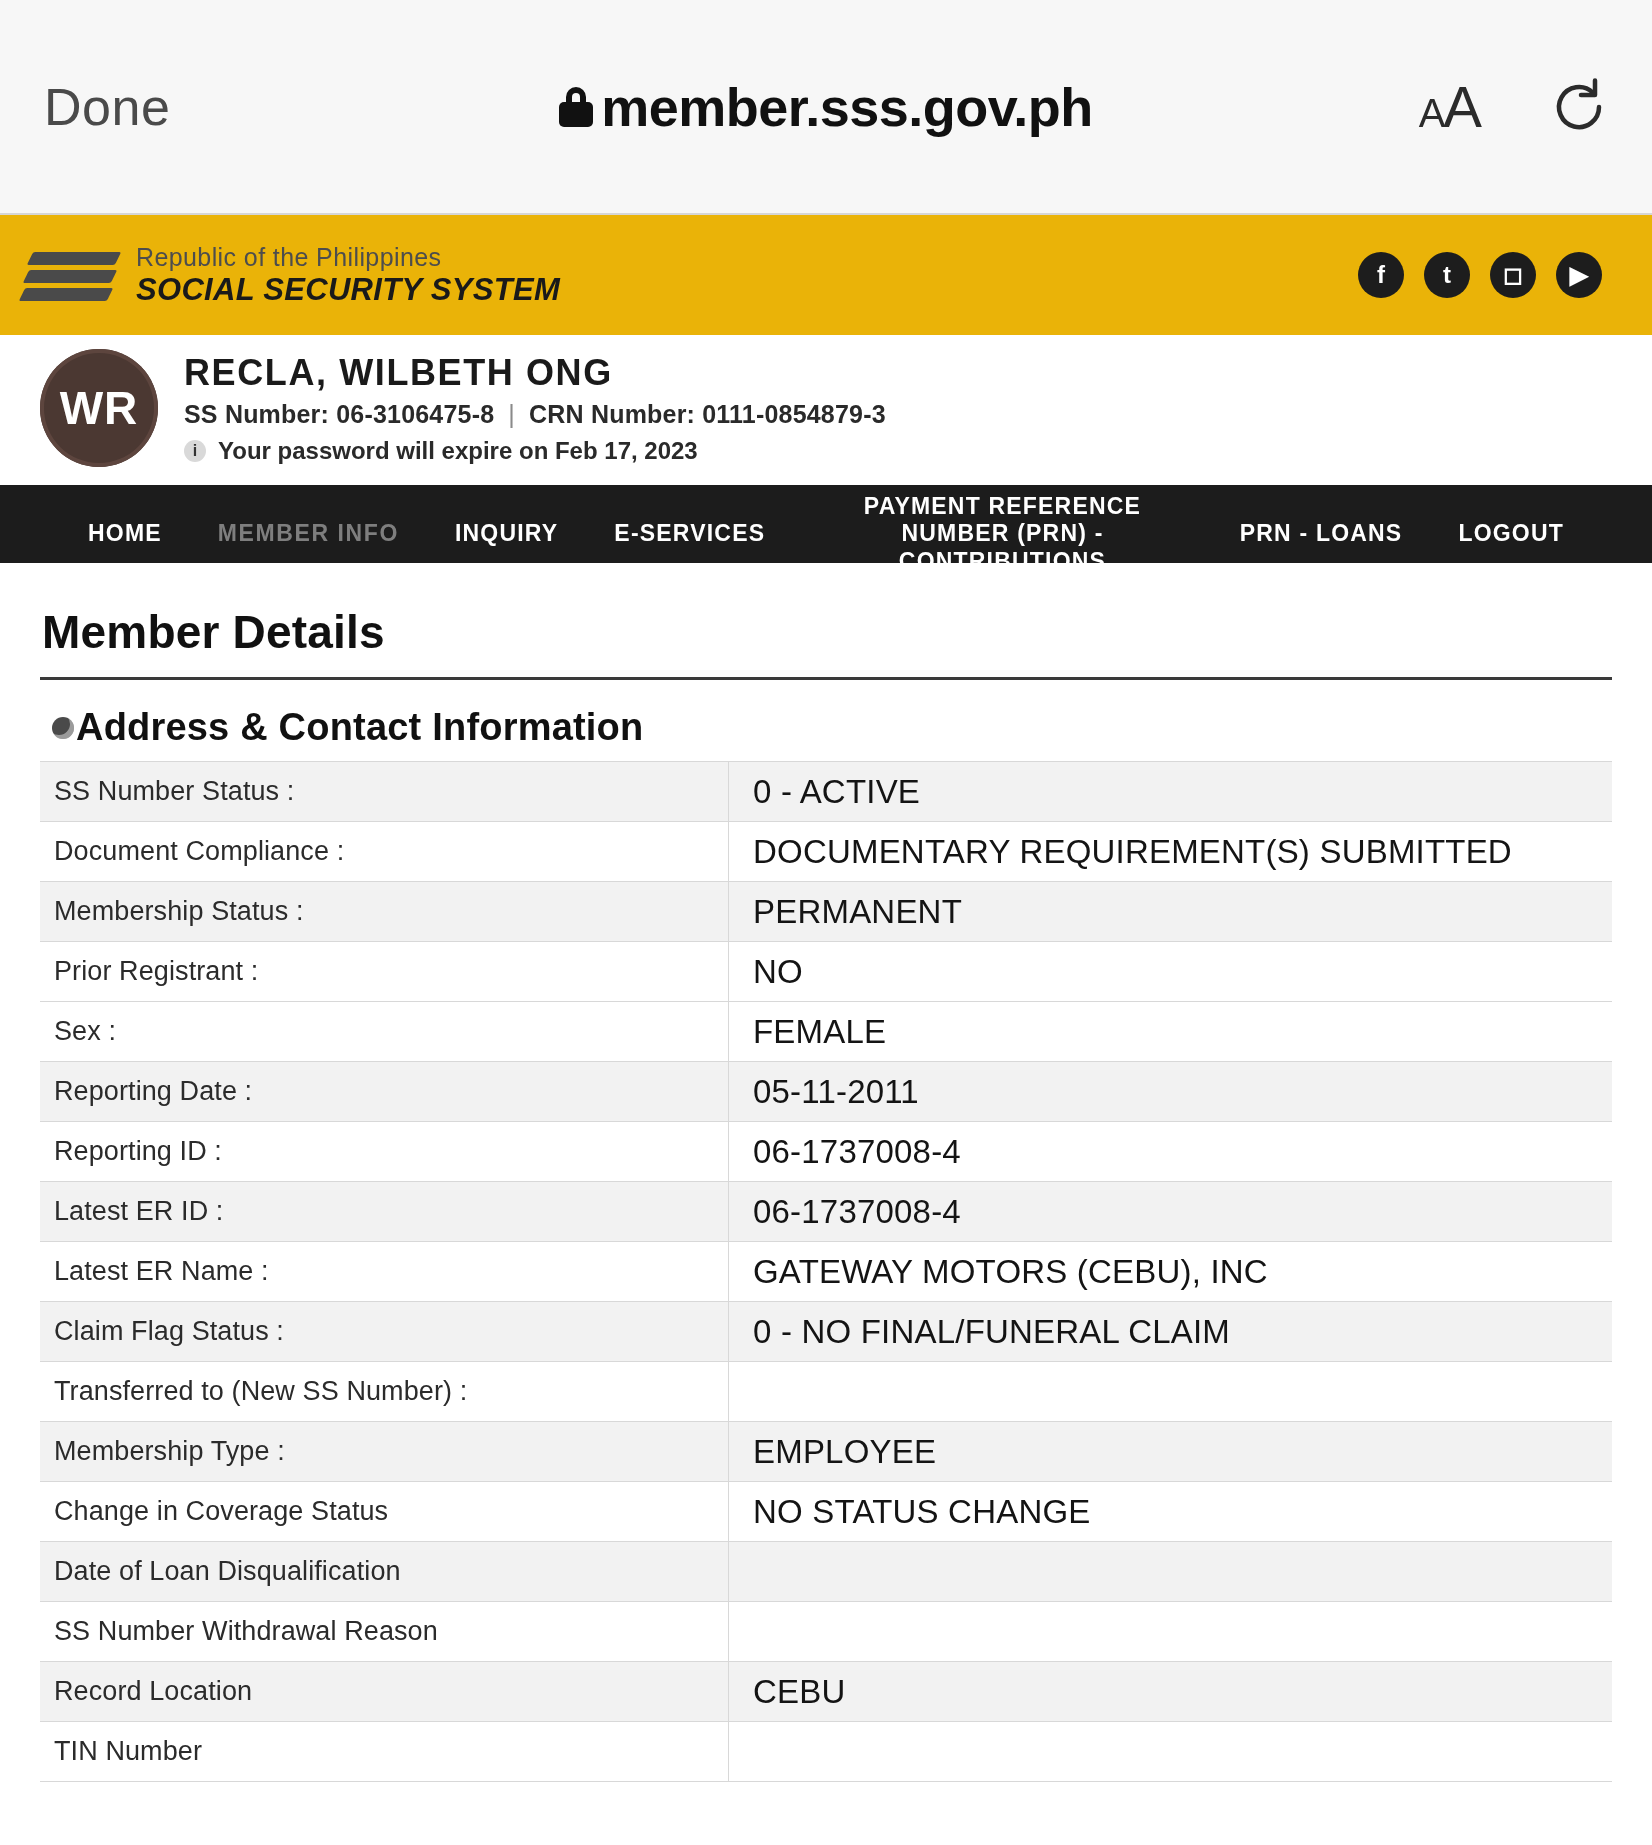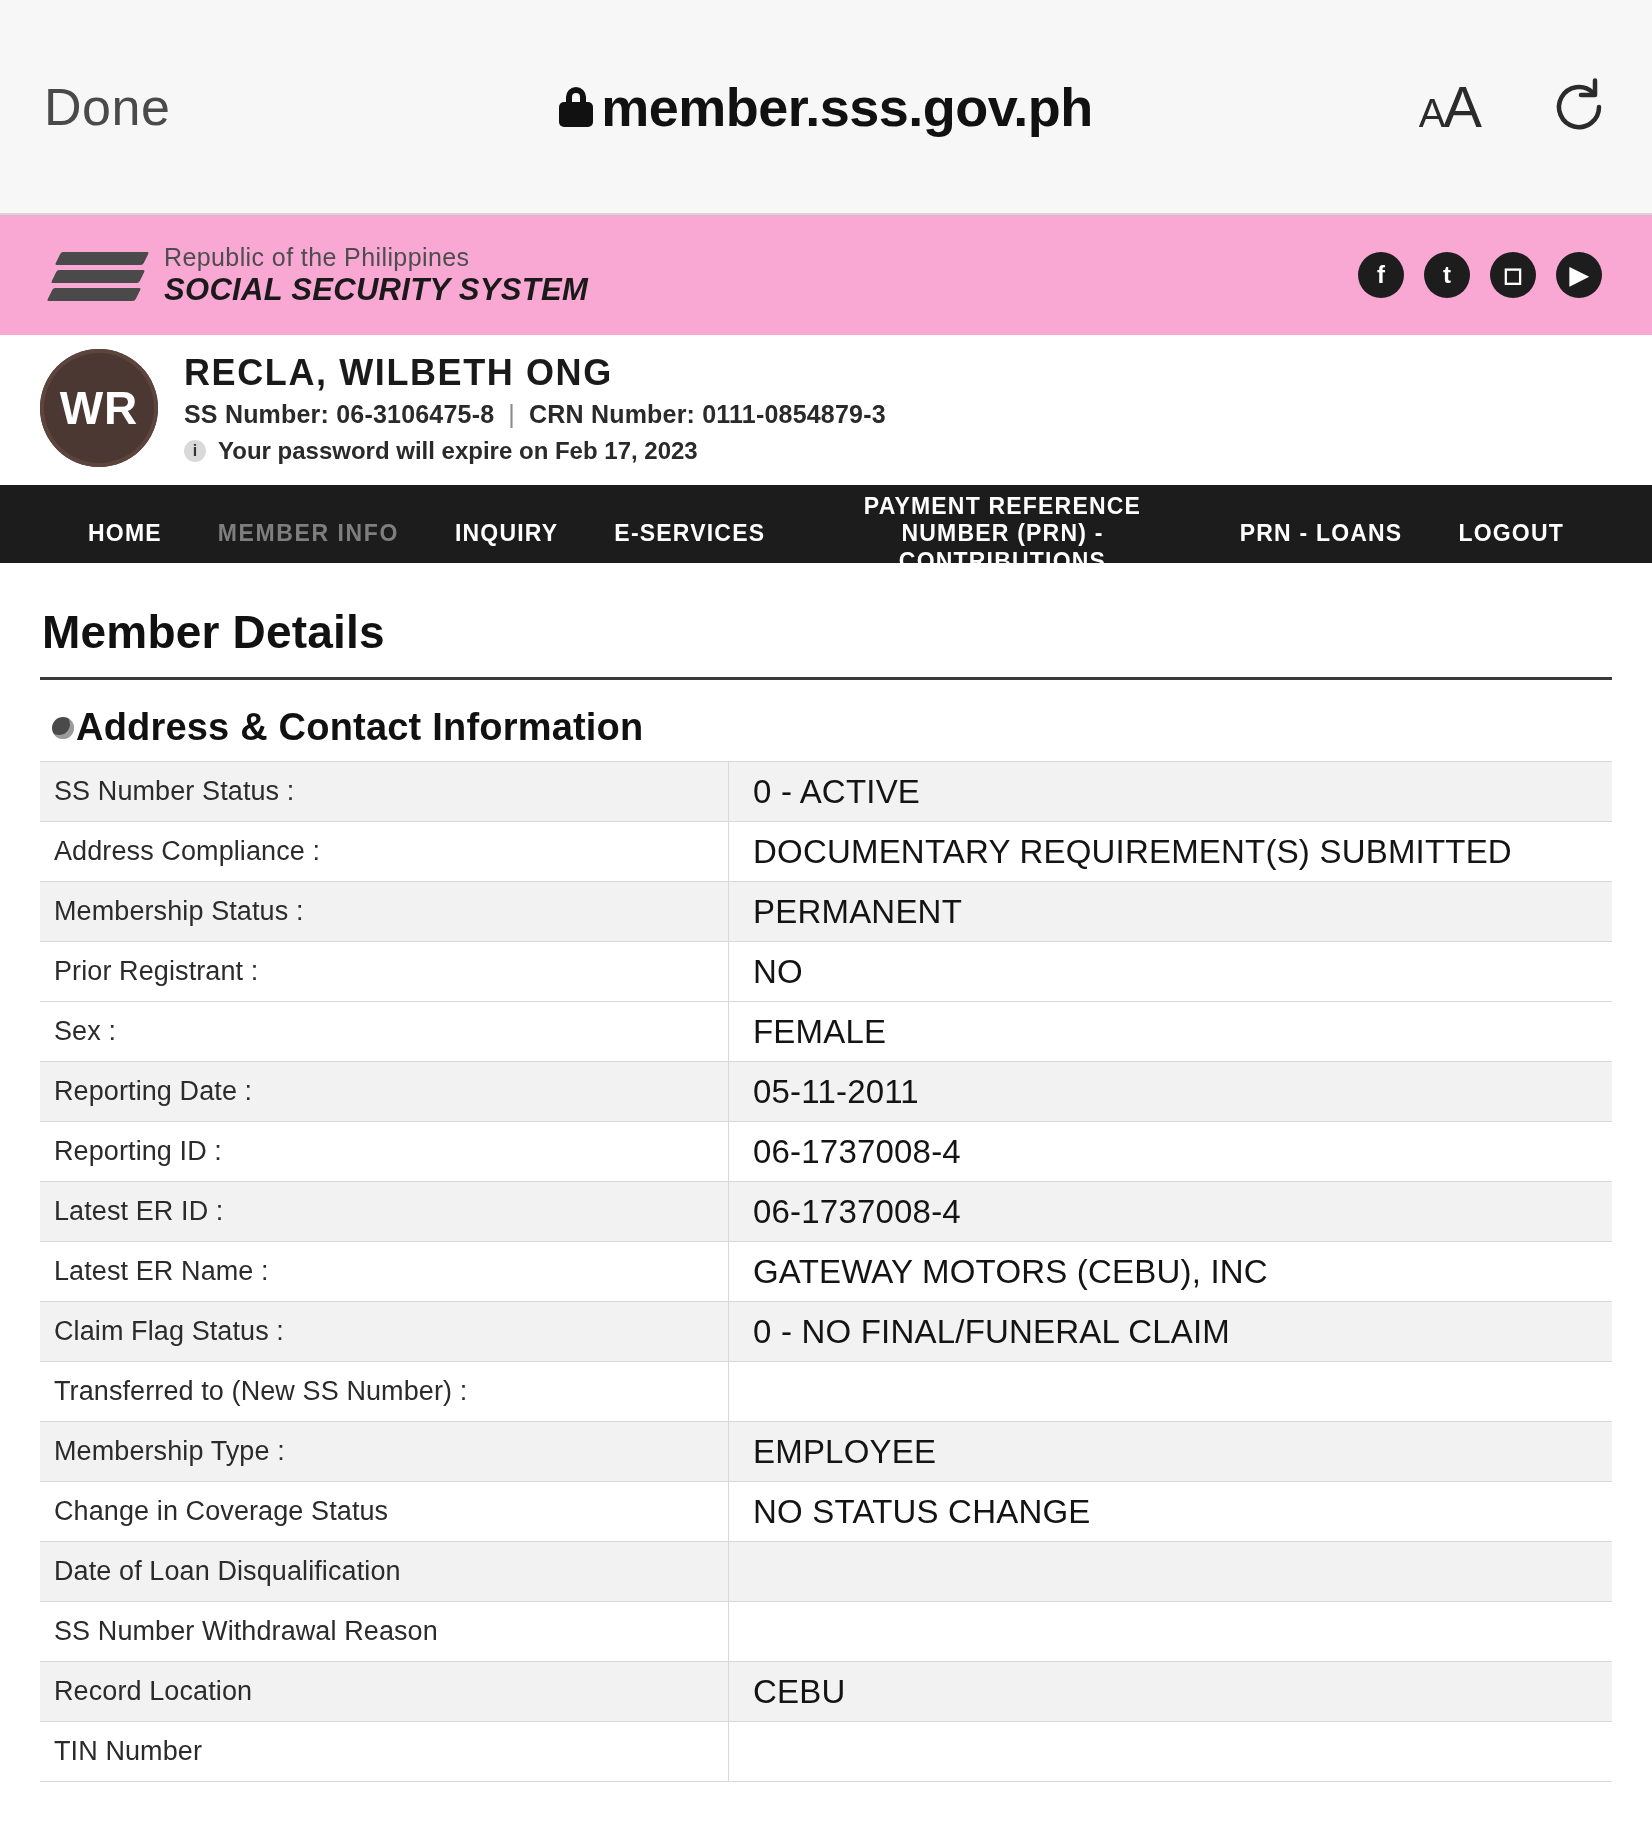--- a/index.html
+++ b/index.html
@@ -97,23 +97,23 @@
   .reload-icon {
     width: 58px;
     height: 58px;
     position: relative;
   }
   
   .sss-header {
     height: 120px;
     display: flex;
     align-items: center;
-    padding: 0 46px;
+    padding: 0 18px;
     box-sizing: border-box;
-    background: #f9a8d4;
+    background: #eab308;
     position: relative;
   }
   .sss-logo {
     width: 102px;
     height: 62px;
     margin-right: 16px;
     position: relative;
     flex: none;
   }
   .sss-logo .bar {
@@ -392,21 +392,21 @@
     <span>Address &amp; Contact Information</span>
   </div>
 
   <table class="details">
     <tbody>
       <tr class="zebra">
         <td class="label">SS Number Status :</td>
         <td class="value">0 - ACTIVE</td>
       </tr>
       <tr>
-        <td class="label">Address Compliance :</td>
+        <td class="label">Document Compliance :</td>
         <td class="value">DOCUMENTARY REQUIREMENT(S) SUBMITTED</td>
       </tr>
       <tr class="zebra">
         <td class="label">Membership Status :</td>
         <td class="value">PERMANENT</td>
       </tr>
       <tr>
         <td class="label">Prior Registrant :</td>
         <td class="value">NO</td>
       </tr>

